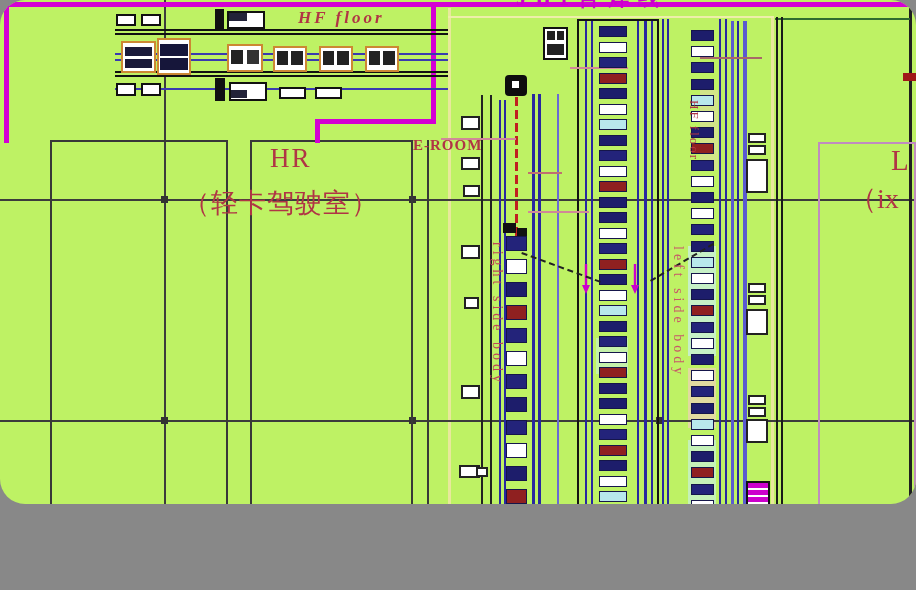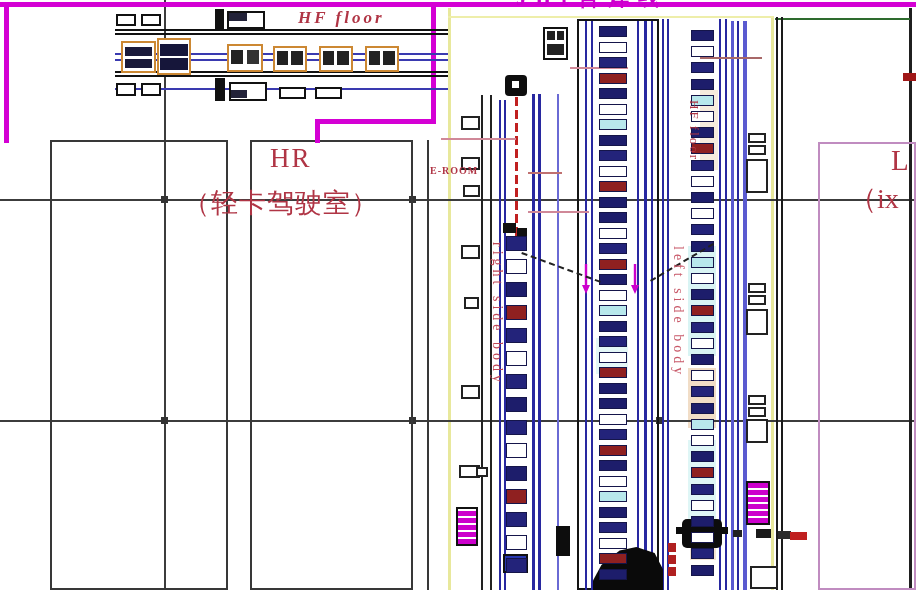--- a/index.html
+++ b/index.html
@@ -1,26 +1,26 @@
 <!DOCTYPE html>
 <html><head>
 <meta charset="utf-8">
 <style>
   html,body{margin:0;padding:0;background:#888;}
-  #stage{position:relative;width:916px;height:590px;background:#ffffff;overflow:hidden;
-         font-family:"Liberation Sans",sans-serif;}
+  #stage{position:relative;width:916px;height:504px;background:#bef264;overflow:hidden;
+         font-family:"Liberation Sans",sans-serif;border-radius:25px;}
   .shp{position:absolute;box-sizing:border-box;}
   .txt{position:absolute;white-space:nowrap;font-family:"Liberation Serif",serif;}
   .vrot{transform:rotate(90deg);transform-origin:0 0;}
   
   #t-croptitle{left:516px;top:-16px;font-size:21px;font-weight:bold;color:#cc00cc;letter-spacing:9px;}
   #t-hffloor-top{left:298px;top:8px;font-size:17px;font-style:italic;font-weight:bold;color:#b03545;letter-spacing:3px;}
   #t-hr{left:270px;top:143px;font-size:27px;color:#b03545;letter-spacing:2px;}
   #t-hrsub{left:183px;top:185px;font-size:27px;color:#b03545;letter-spacing:1px;}
-  #t-eroom{left:430px;top:137px;font-size:10px;font-weight:bold;color:#b03545;letter-spacing:1px;margin-top:28px;}
+  #t-eroom{left:413px;top:137px;font-size:15px;font-weight:bold;color:#b03545;letter-spacing:1px;}
   #t-l{left:891px;top:144px;font-size:29px;color:#b03545;}
   #t-ix{left:849px;top:180px;font-size:28px;color:#b03545;}
   #t-rsb{left:505px;top:242px;font-size:14px;color:#c04858;letter-spacing:4px;}
   #t-lsb{left:686px;top:246px;font-size:14px;color:#c85868;letter-spacing:4px;}
   #t-hfv{left:702px;top:100px;font-size:13px;color:#b03545;letter-spacing:2px;}
 </style>
 </head>
 <body>
 
 <div id="stage">

